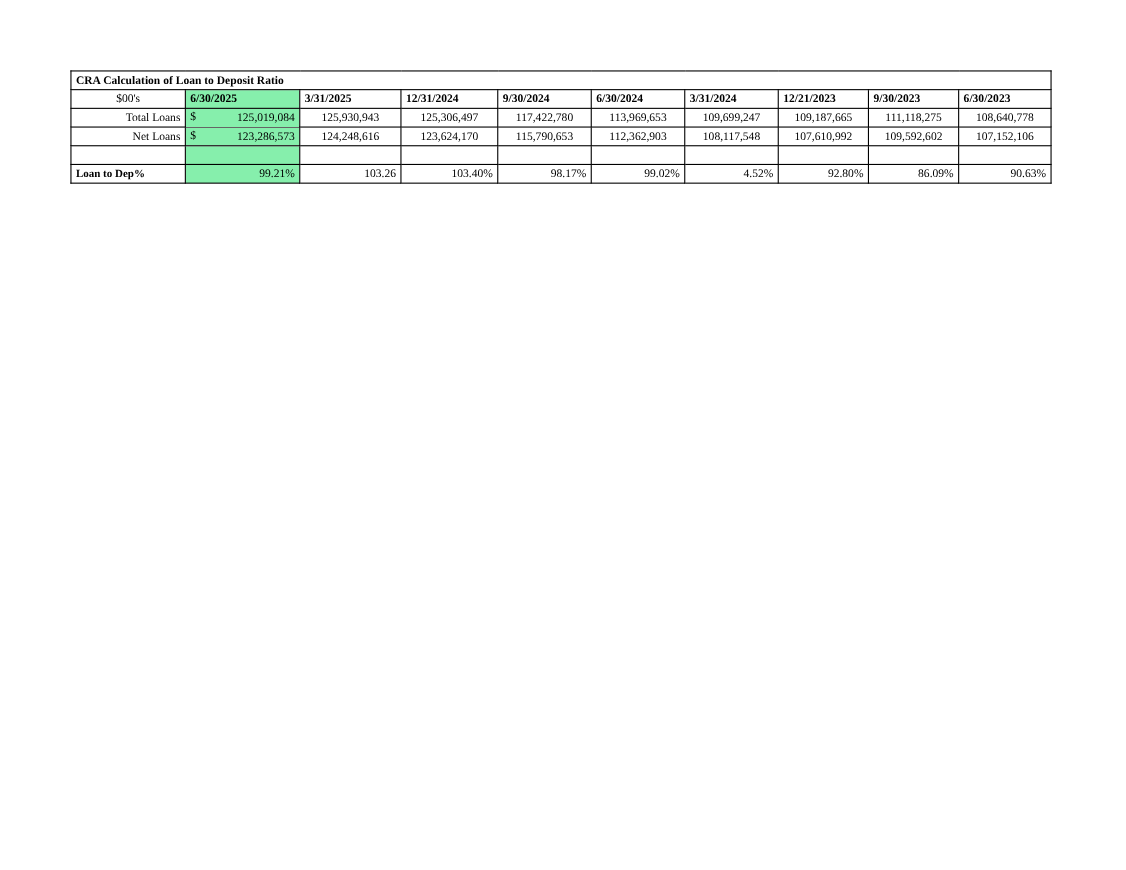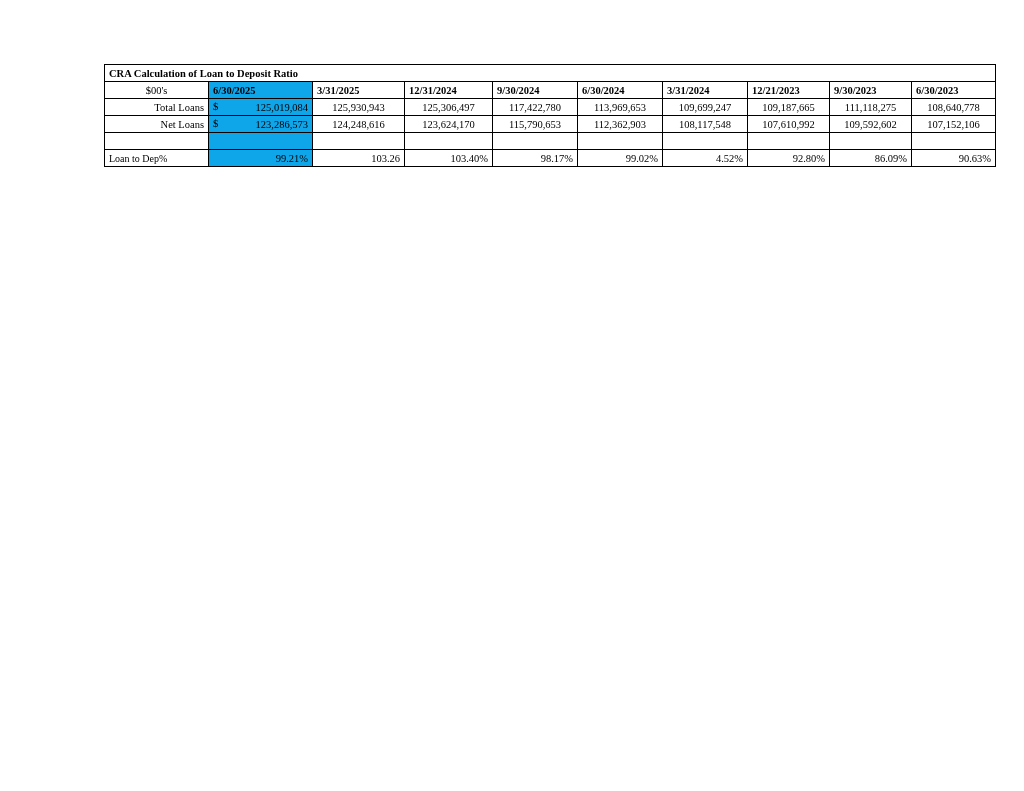--- a/index.html
+++ b/index.html
@@ -17,21 +17,20 @@
   .sheet {
     position: absolute;
     left: 64px;
     top: 64px;
     width: 891px;
   }
   table.ratio-table {
     border-collapse: collapse;
     table-layout: fixed;
     width: 891px;
-    margin-left: 40px;
   }
   table.ratio-table td {
     border: 1px solid #000000;
     padding: 1px 4px;
     font-size: 10.5px;
     line-height: 13px;
     height: 14px;
     vertical-align: middle;
     white-space: nowrap;
     overflow: hidden;
@@ -63,21 +62,21 @@
   }
   .header-row td.left {
     text-align: center;
     font-weight: normal;
     font-size: 10.5px;
   }
   .header-row td.hl {
     text-align: left;
   }
   .hl-green {
-    background: #0ea5e9;
+    background: #86efac;
   }
   .label {
     text-align: right;
     font-size: 10px;
   }
   .num {
     text-align: center;
   }
   .cur {
     position: relative;
@@ -90,21 +89,21 @@
   }
   .blank-row td {
     height: 20px;
   }
   .pct-row td {
     font-weight: normal;
     font-size: 10px;
     text-align: right;
   }
   .pct-row td.label {
-    font-weight: normal;
+    font-weight: bold;
     text-align: left;
     font-size: 10px;
   }
   .pct-row td.hl-green {
     font-weight: normal;
   }
   .smallnum { font-size: 10px; }
 </style>
 </head>
 <body>

